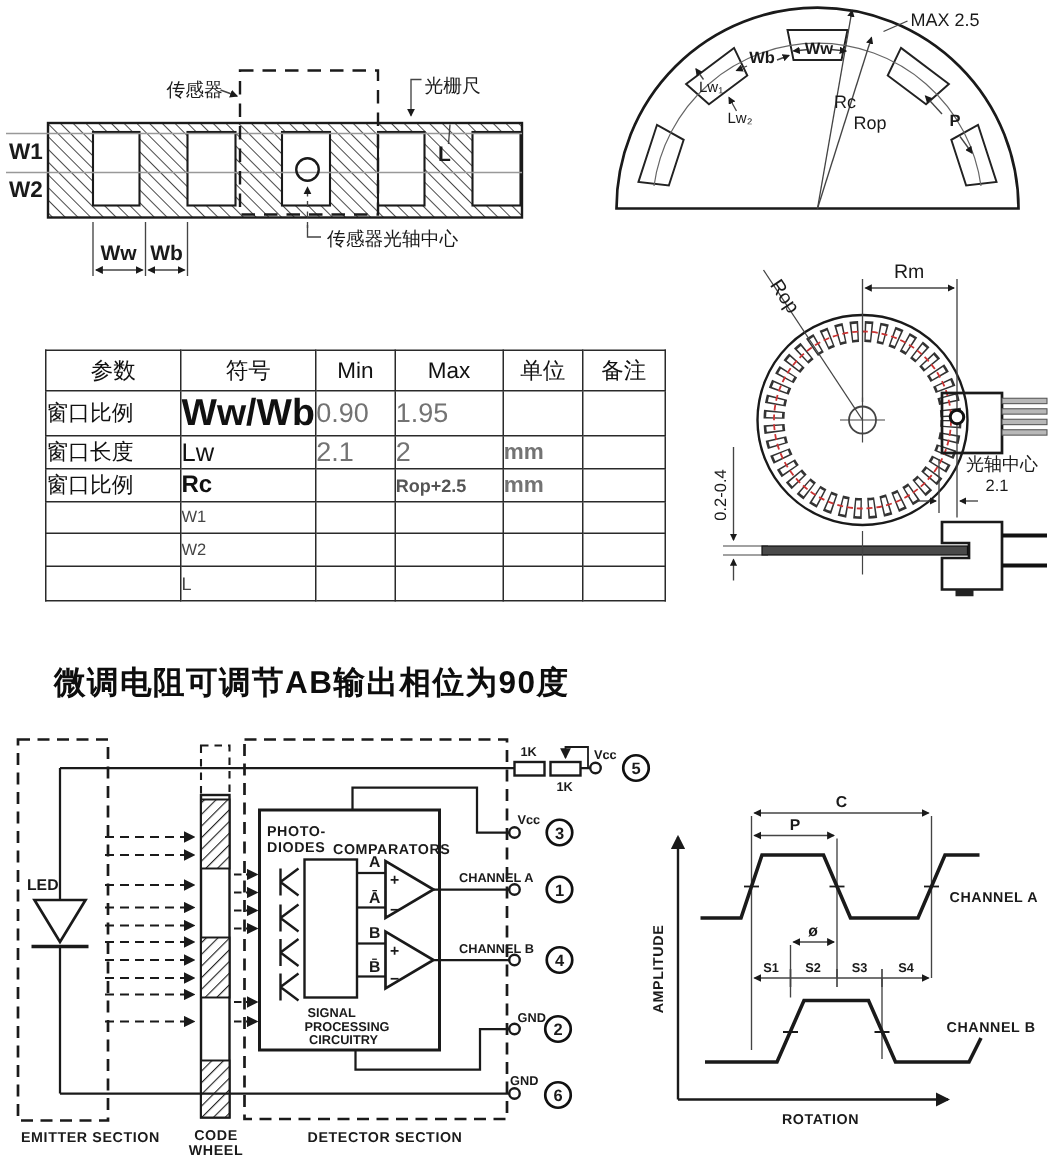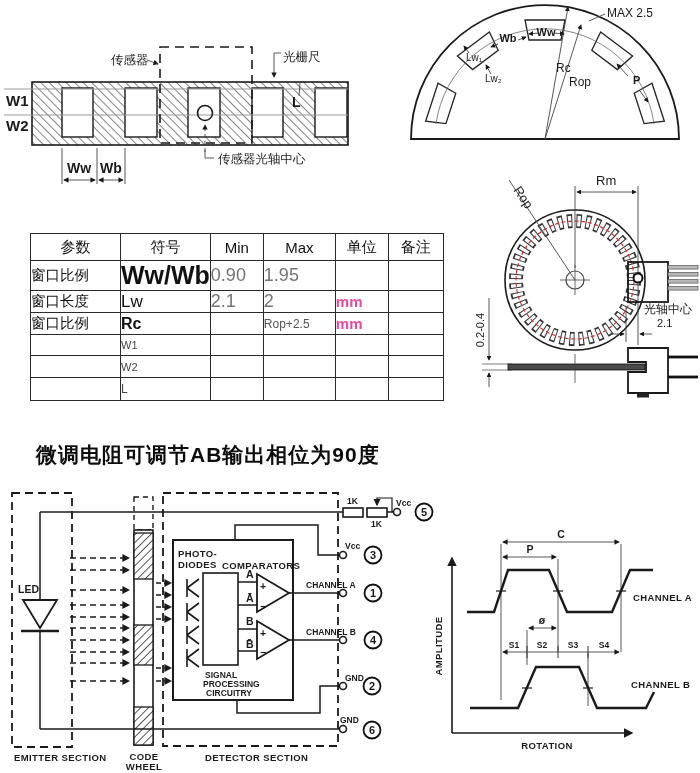--- a/index.html
+++ b/index.html
@@ -25,22 +25,22 @@
   
   table.params{position:absolute;left:30px;top:233px;border-collapse:collapse;
                table-layout:fixed;background:#fff;}
   table.params th,table.params td{border:1.5px solid #2a2a2a;
                vertical-align:middle;padding:0;overflow:hidden;white-space:nowrap;}
   table.params th{font-weight:400;font-size:15px;}
   th.minmax{font-weight:700;font-size:15px;}
   th.small-h{font-size:13px;margin-top:34px;}
   td.param-c{font-size:14.5px;}
   td.val{font-size:18px;color:#737373;}
-  td.val-sm{font-size:12px;color:#555;}
-  td.unit{font-size:15px;font-weight:700;color:#ec4899;}
+  td.val-sm{font-size:12px;color:#555;font-weight:bold;}
+  td.unit{font-size:15px;font-weight:700;color:#737373;}
   tr.r0 td.sym{font-size:25px;font-weight:700;}
   tr.r1 td.sym{font-size:17px;font-weight:400;}
   tr.r2 td.sym{font-size:16px;font-weight:700;}
   tr.r3 td.sym,tr.r4 td.sym{font-size:11px;color:#444;}
   tr.r5 td.sym{font-size:12px;color:#444;}
 
   .page-title{position:absolute;left:36px;top:441px;font-size:21px;font-weight:700;
               letter-spacing:1px;color:#0d0d0d;}
 </style>
 </head>

